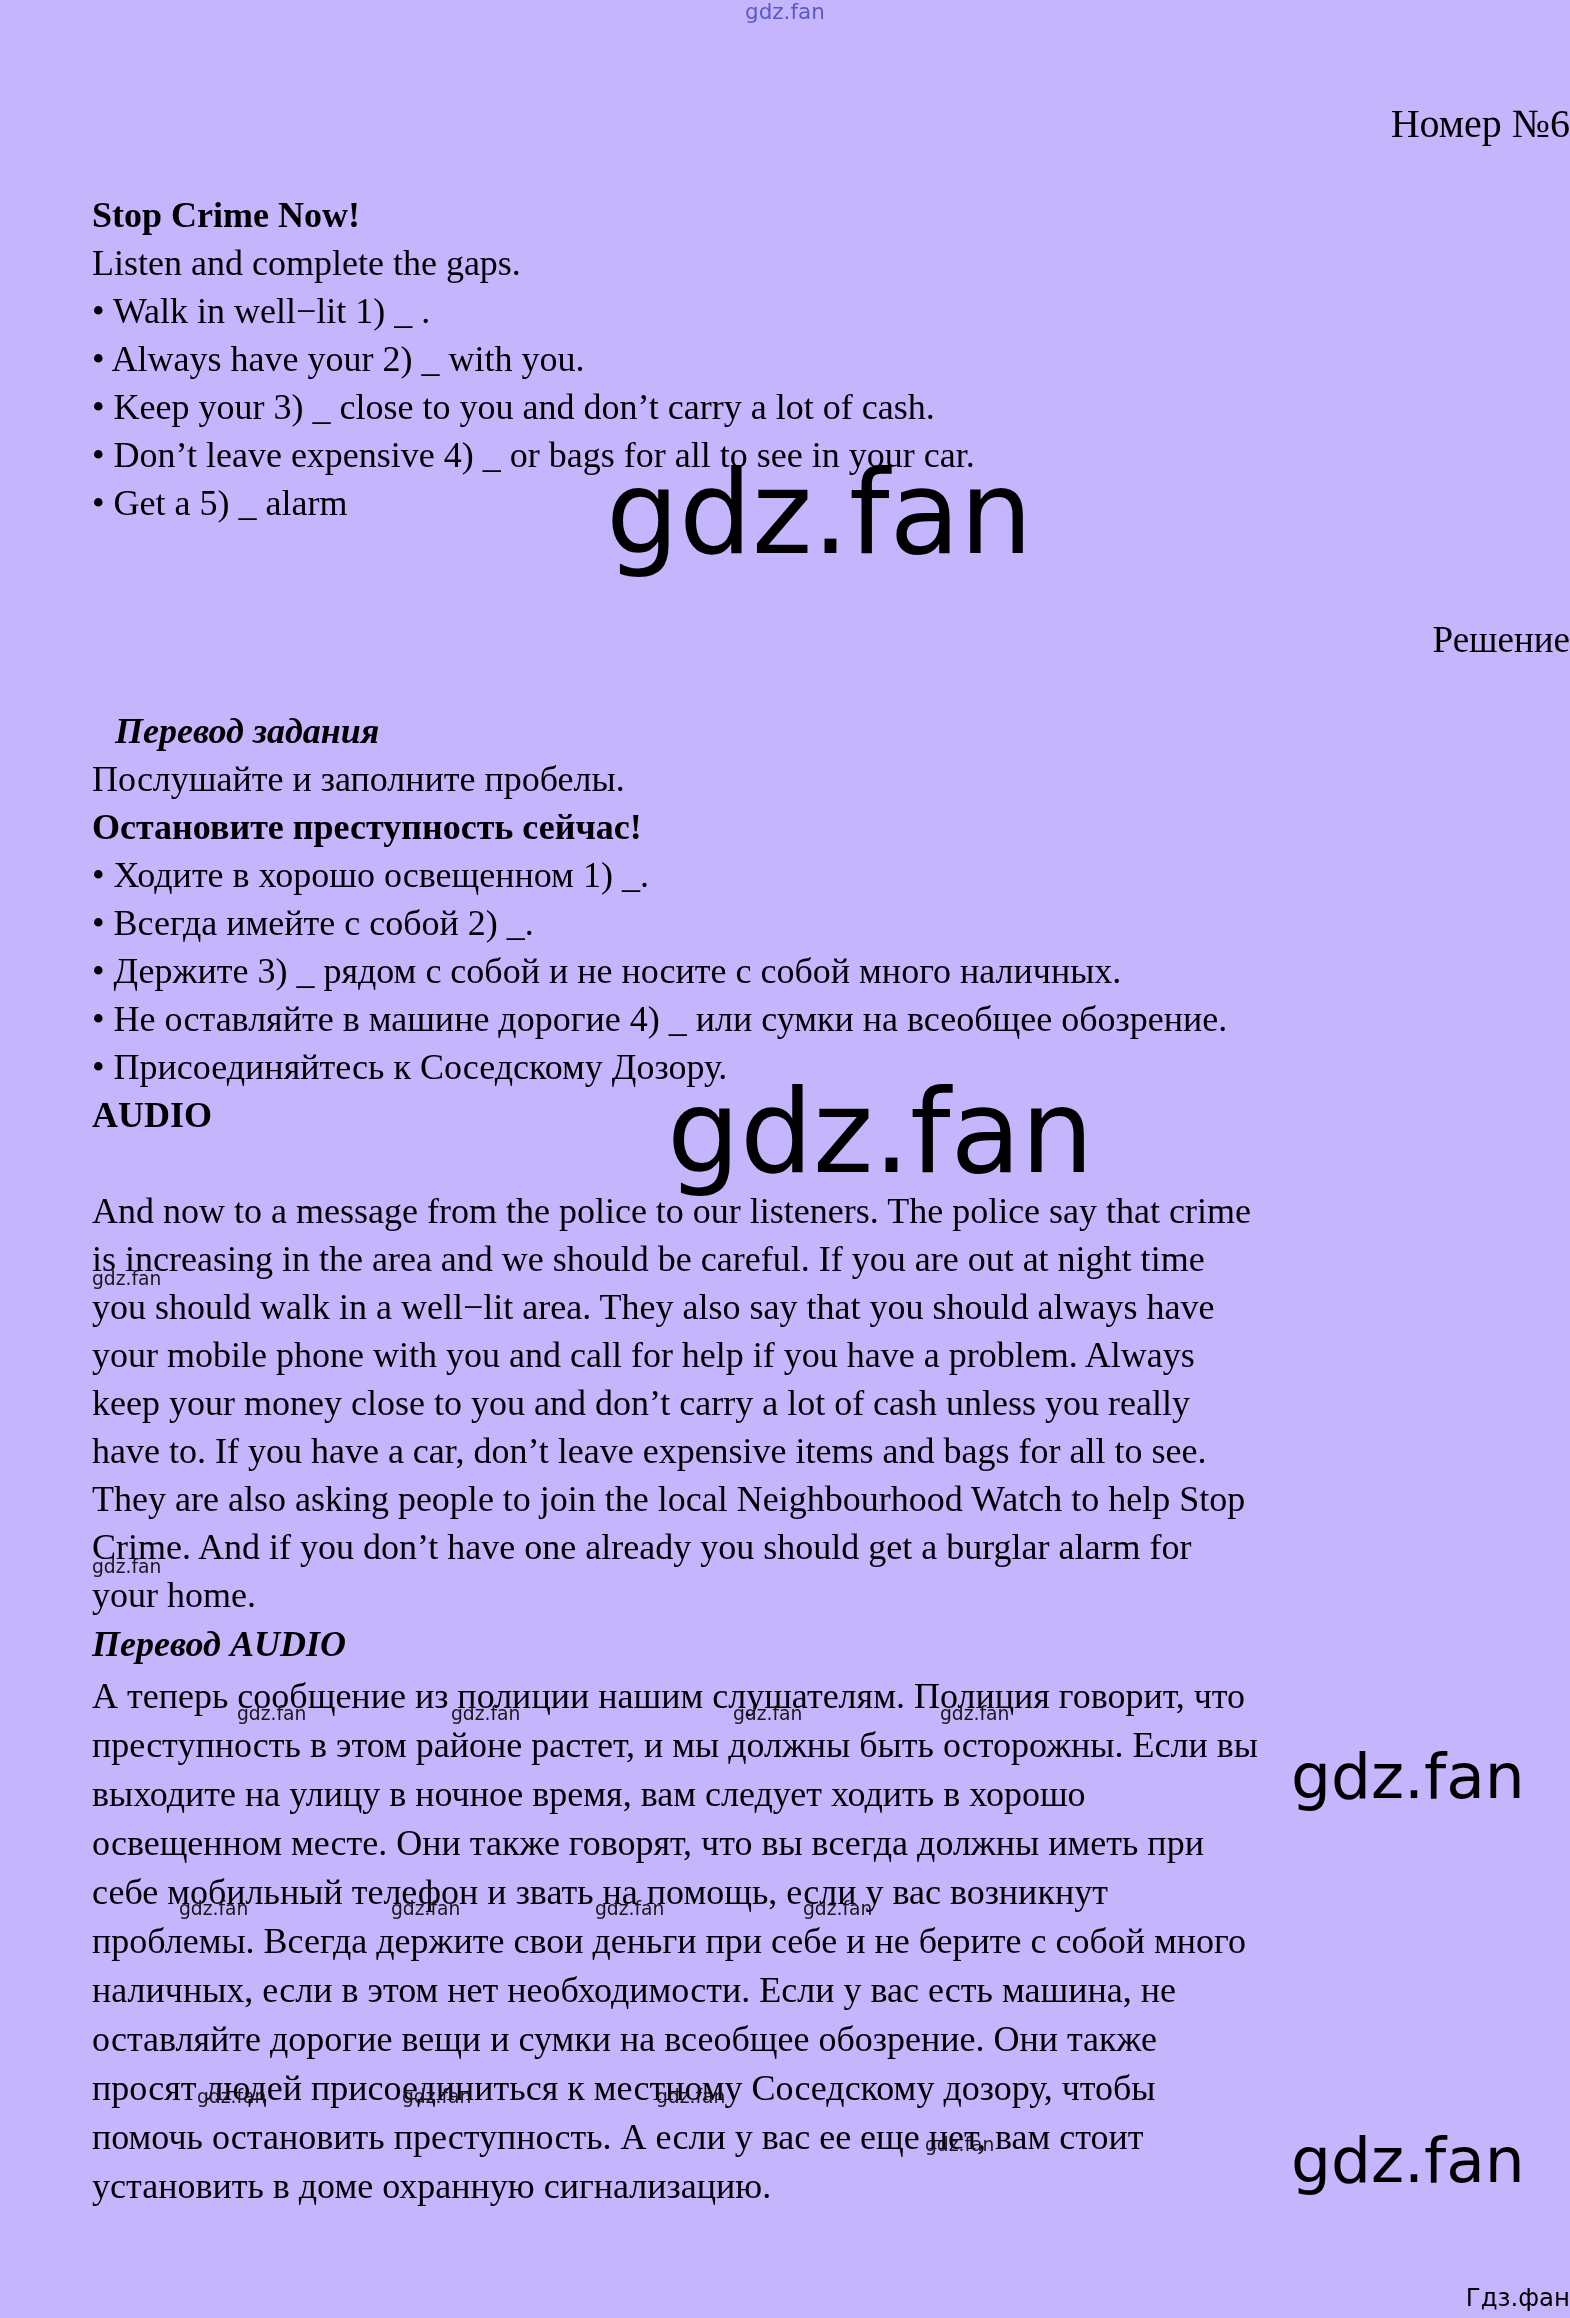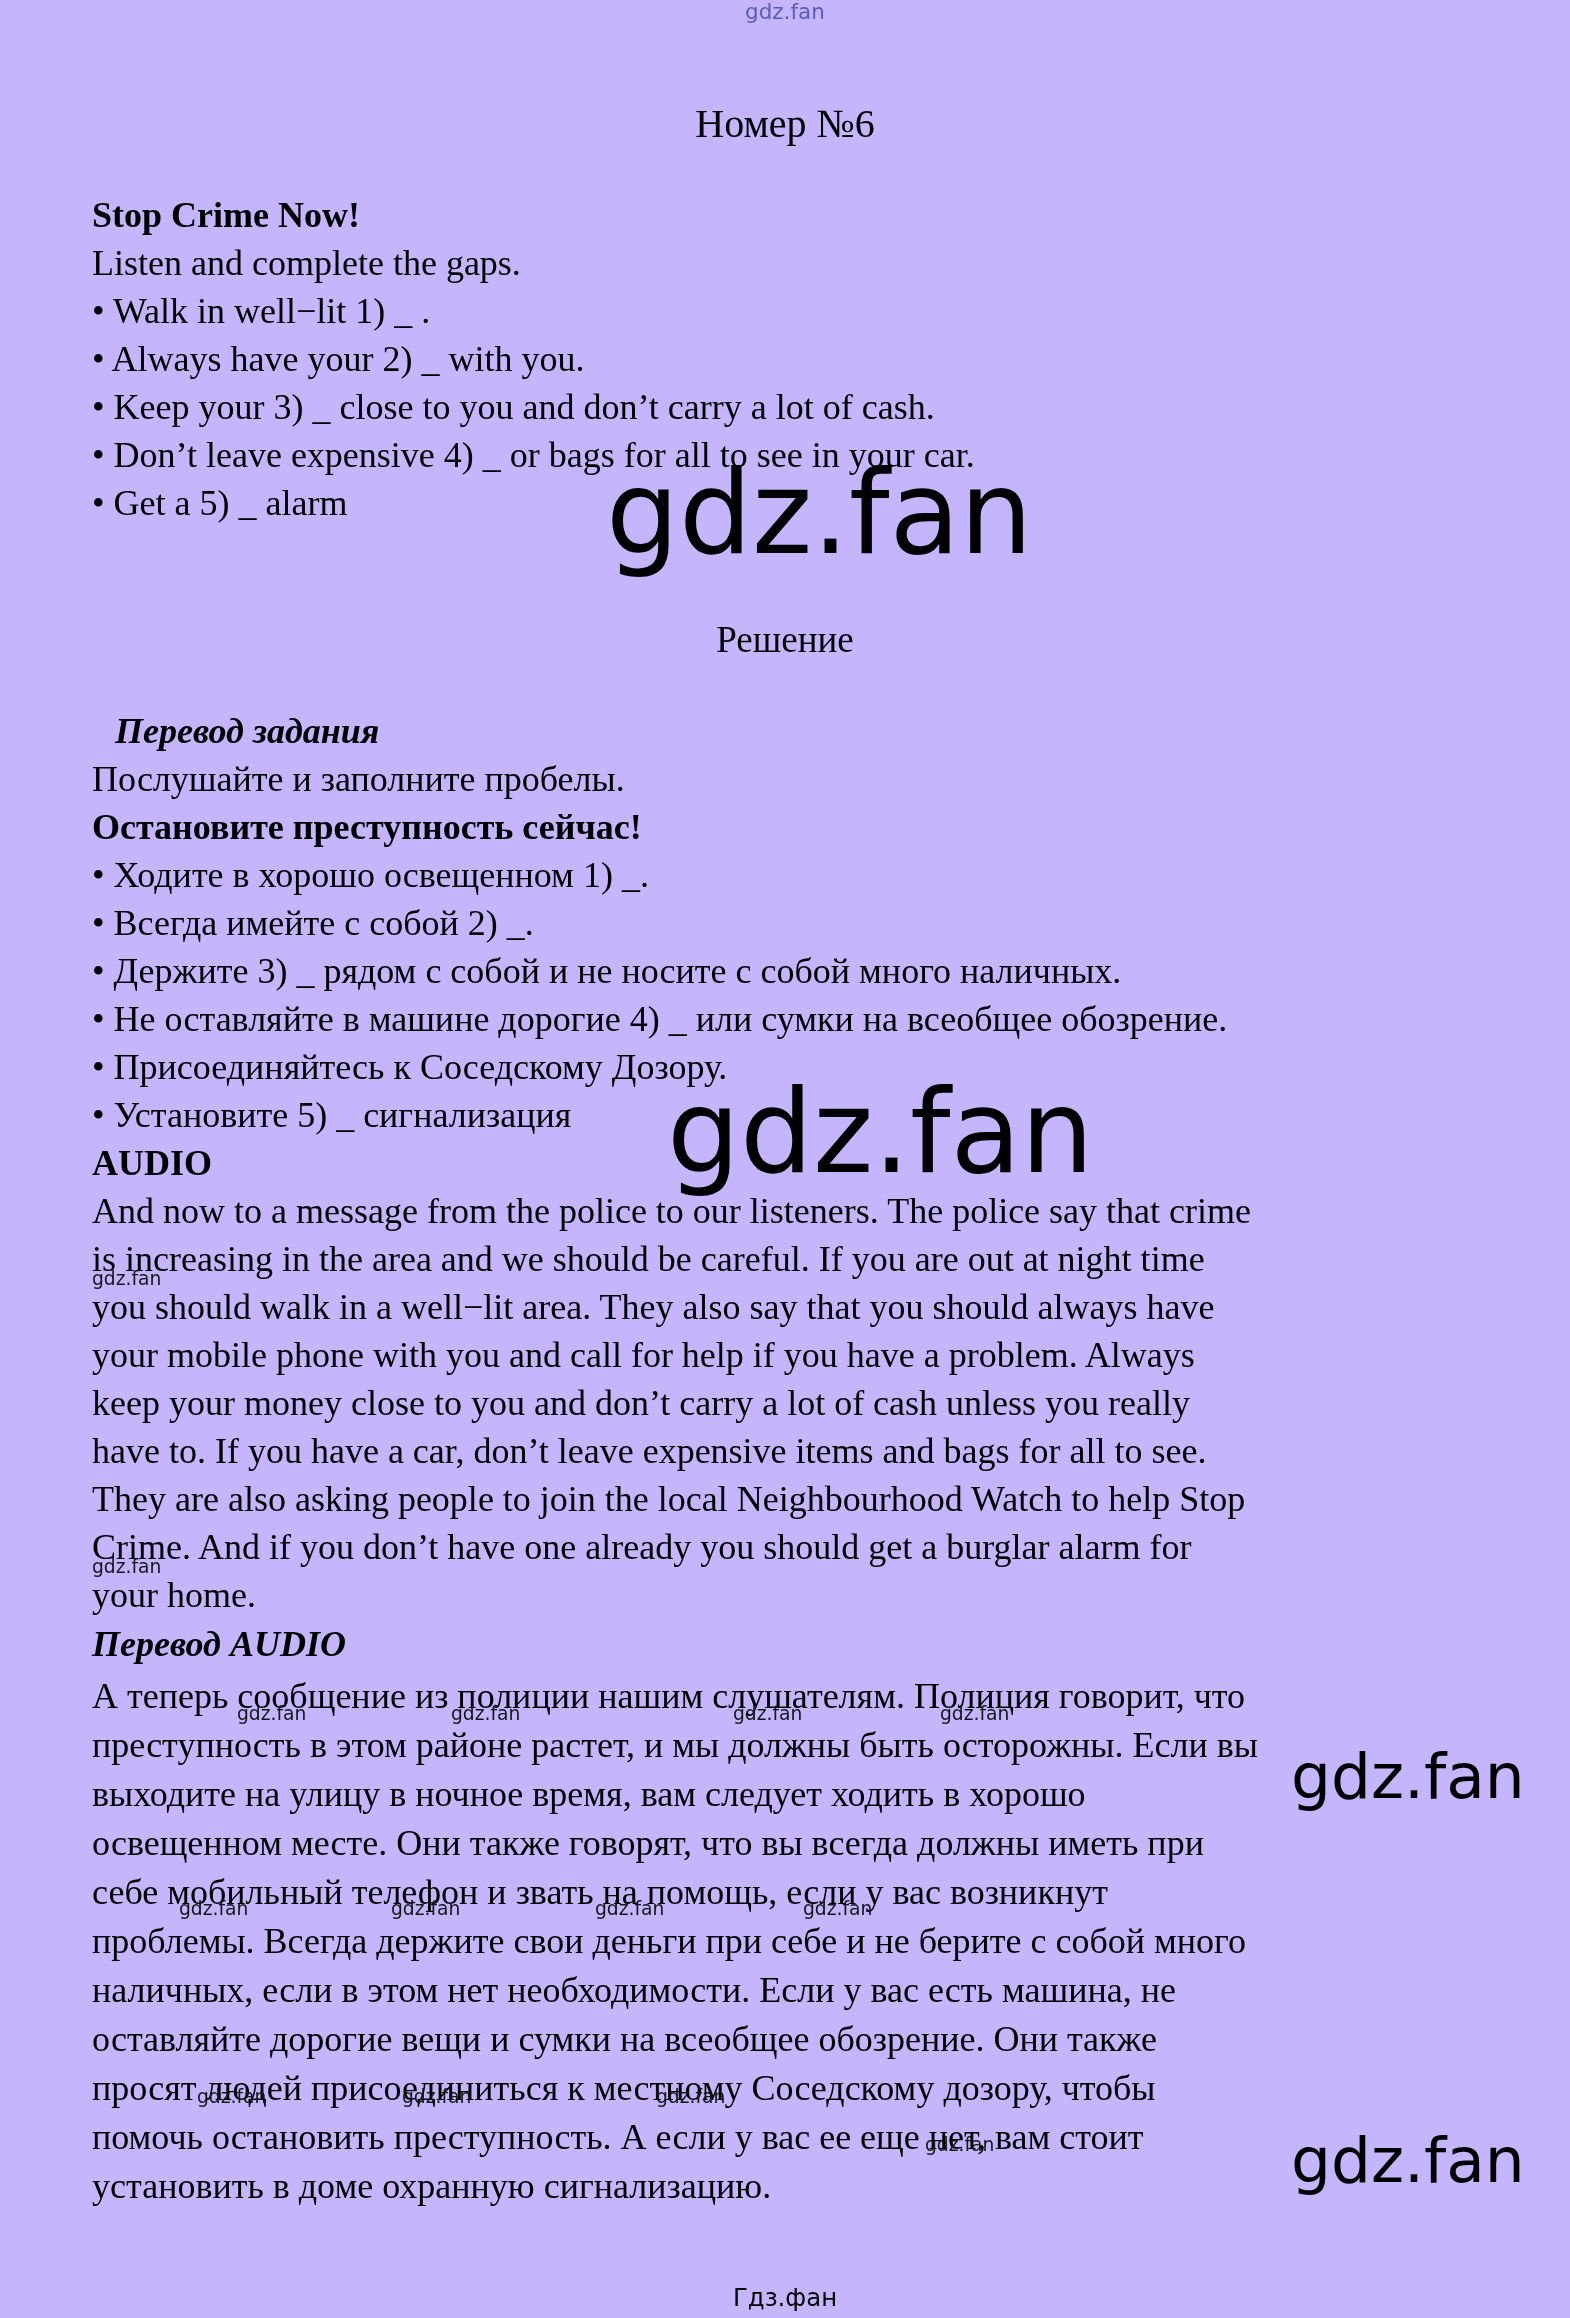--- a/index.html
+++ b/index.html
@@ -8,21 +8,21 @@
     width:1570px;height:2319px;
     background:#c4b5fd;
     color:#000;
     font-family:"Liberation Serif", serif;
     overflow:hidden;
   }
   .line{font-size:36px;line-height:48px;white-space:nowrap;margin:0;}
   .block{position:absolute;left:92px;}
   .b{font-weight:bold;}
   .bi{font-weight:bold;font-style:italic;margin-left:23px;}
-  .centered{position:absolute;left:0;width:100%;text-align:center;margin:0;}
+  .centered{position:absolute;left:0;width:100%;text-align:right;margin:0;}
   .page-title{top:100px;font-size:40px;font-weight:normal;}
   .solution-heading{top:618px;font-size:37px;}
   .ta-heading{position:absolute;left:92px;top:1623px;font-size:36px;margin:0;}
   .ru-audio .line{line-height:49px;}
   .footer-label{top:2283px;font-size:24.4px;font-family:"DejaVu Sans","Liberation Sans",sans-serif;}
   
   .wm{position:absolute;white-space:nowrap;font-family:"DejaVu Sans","Liberation Sans",sans-serif;line-height:1;}
   .wm-top{left:745px;top:1.4px;font-size:21.5px;color:#5b5bbe;}
   .wm-big{color:#000;}
   .wm-b1{left:606px;top:456px;font-size:115px;}
@@ -56,21 +56,20 @@
 
   <section class="block" style="top:707px">
     <p class="line bi">Перевод задания</p>
     <p class="line">Послушайте и заполните пробелы.</p>
     <p class="line b">Остановите преступность сейчас!</p>
     <p class="line">• Ходите в хорошо освещенном 1) _.</p>
     <p class="line">• Всегда имейте с собой 2) _.</p>
     <p class="line">• Держите 3) _ рядом с собой и не носите с собой много наличных.</p>
     <p class="line">• Не оставляйте в машине дорогие 4) _ или сумки на всеобщее обозрение.</p>
     <p class="line">• Присоединяйтесь к Соседскому Дозору.</p>
-    <p class="line">• Установите 5) _ сигнализация</p>
     <p class="line b">AUDIO</p>
   </section>
 
   <span class="wm wm-big wm-b2">gdz.fan</span>
 
   <section class="block" style="top:1187px">
     <p class="line">And now to a message from the police to our listeners. The police say that crime</p>
     <p class="line">is increasing in the area and we should be careful. If you are out at night time</p>
     <p class="line">you should walk in a well−lit area. They also say that you should always have</p>
     <p class="line">your mobile phone with you and call for help if you have a problem. Always</p>

